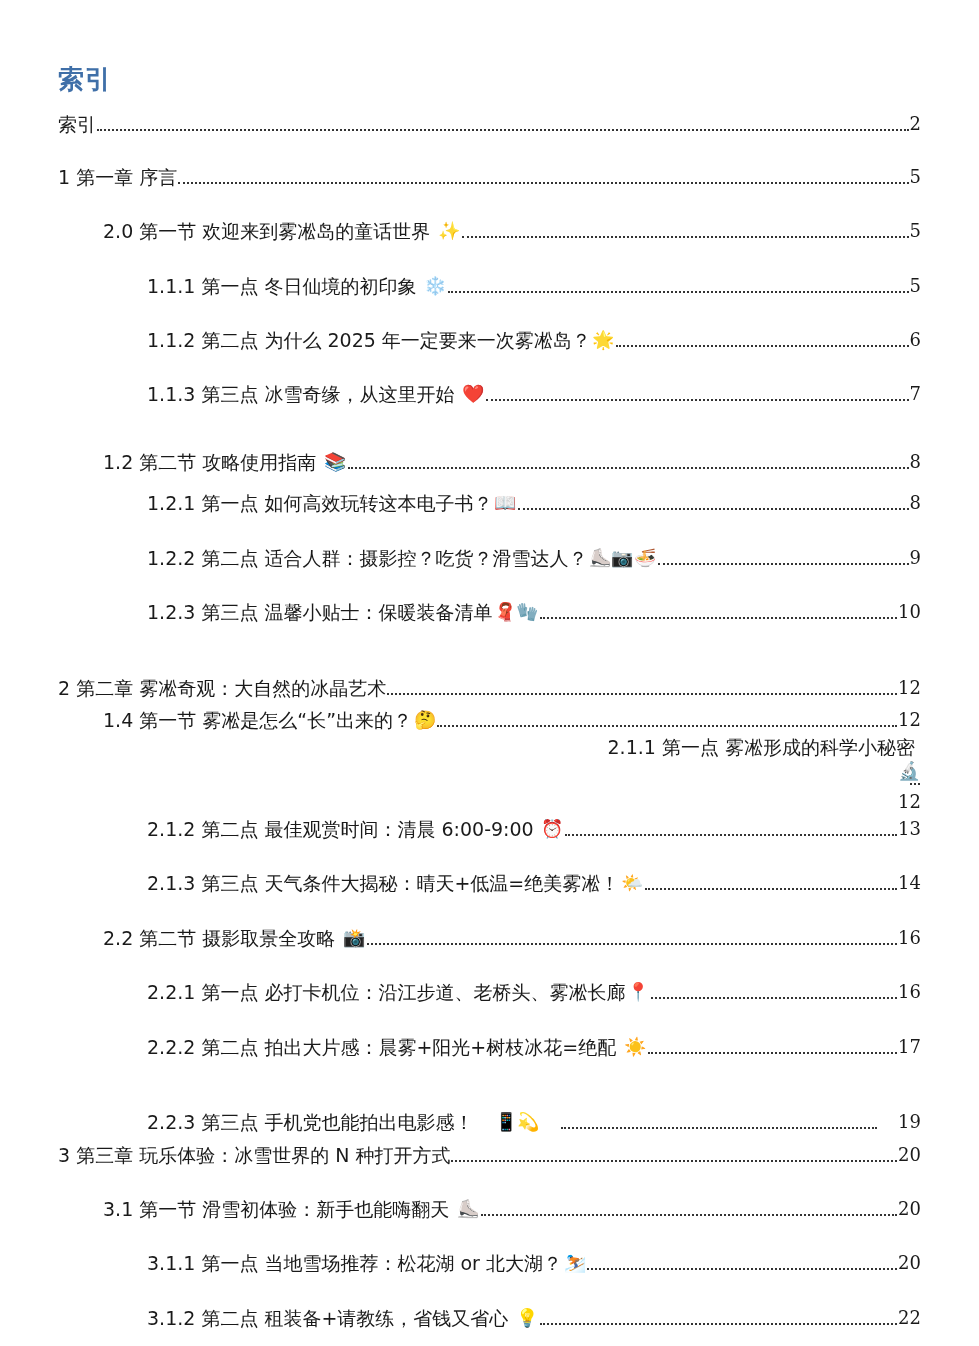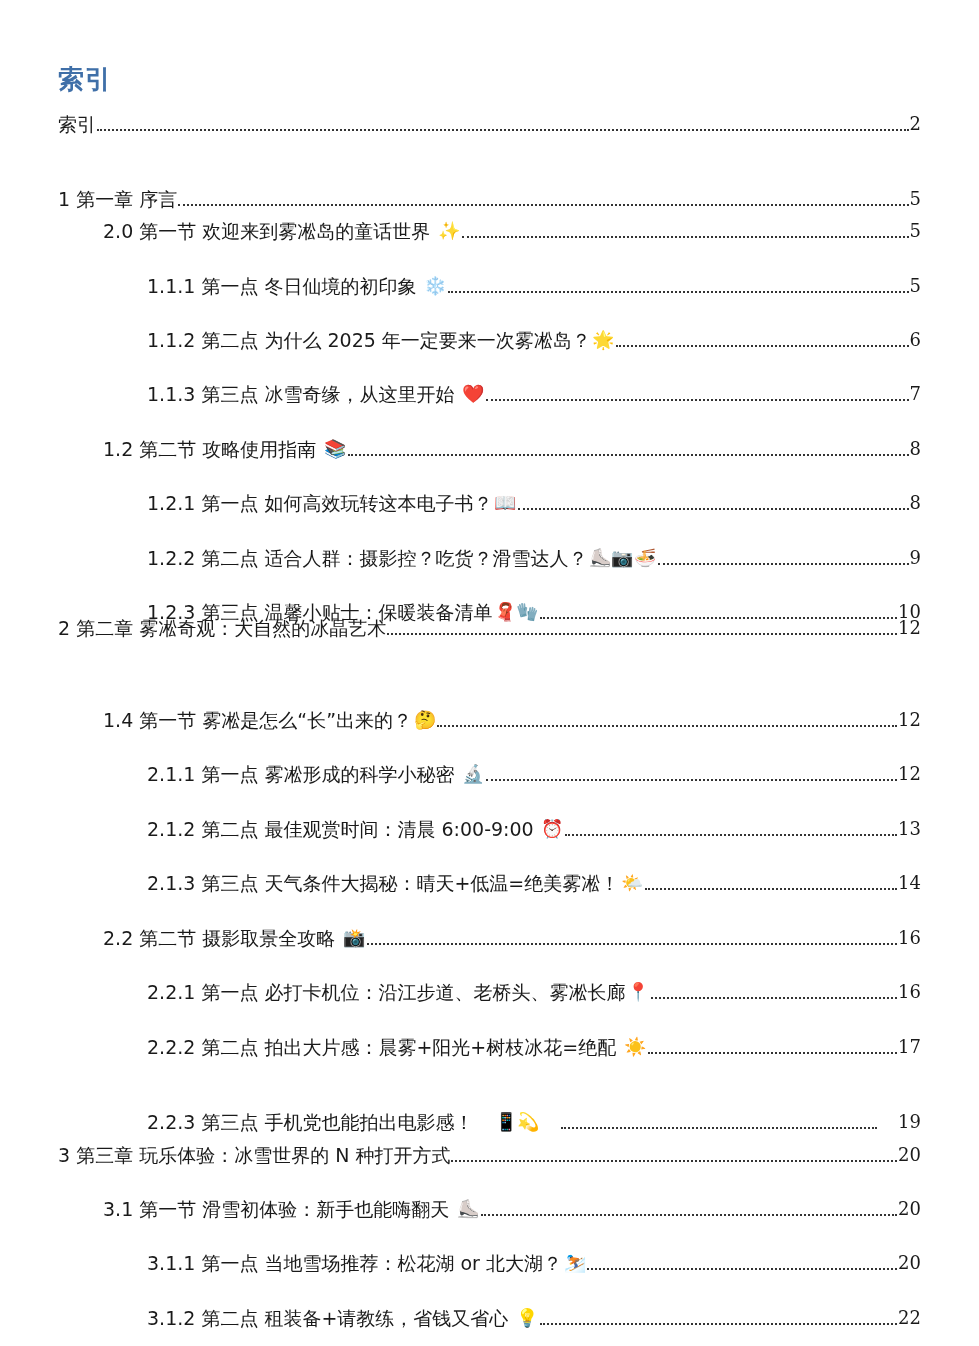--- a/index.html
+++ b/index.html
@@ -40,21 +40,21 @@
 <body>
 
 <div class="title">索引</div>
 
 <div class="toc" id="toc">
     <div class="row lvl0" style="top: 108px;">
       <span class="label">索引</span>
       <span class="leader"></span>
       <span class="page">2</span>
     </div>
-    <div class="row lvl0" style="top: 161px; margin-top: 22px;">
+    <div class="row lvl0" style="top: 161px;">
       <span class="label">1 第一章 序言</span>
       <span class="leader"></span>
       <span class="page">5</span>
     </div>
     <div class="row lvl1" style="top: 215px;">
       <span class="label">2.0 第一节 欢迎来到雾凇岛的童话世界 </span>
       <span class="emoji">✨</span>
       <span class="leader"></span>
       <span class="page">5</span>
     </div>
@@ -69,21 +69,21 @@
       <span class="emoji">🌟</span>
       <span class="leader"></span>
       <span class="page">6</span>
     </div>
     <div class="row lvl2" style="top: 378px;">
       <span class="label">1.1.3 第三点 冰雪奇缘，从这里开始 </span>
       <span class="emoji">❤️</span>
       <span class="leader"></span>
       <span class="page">7</span>
     </div>
-    <div class="row lvl1" style="top: 433px;">
+    <div class="row lvl1" style="top: 446px;">
       <span class="label">1.2 第二节 攻略使用指南 </span>
       <span class="emoji">📚</span>
       <span class="leader"></span>
       <span class="page">8</span>
     </div>
     <div class="row lvl2" style="top: 487px;">
       <span class="label">1.2.1 第一点 如何高效玩转这本电子书？</span>
       <span class="emoji">📖</span>
       <span class="leader"></span>
       <span class="page">8</span>
@@ -93,32 +93,32 @@
       <span class="emoji">⛸️📷🍜</span>
       <span class="leader"></span>
       <span class="page">9</span>
     </div>
     <div class="row lvl2" style="top: 596px; justify-content: space-between;">
       <span class="label">1.2.3 第三点 温馨小贴士：保暖装备清单</span>
       <span class="emoji">🧣🧤</span>
       <span class="leader"></span>
       <span class="page">10</span>
     </div>
-    <div class="row lvl0" style="top: 612px;">
+    <div class="row lvl0" style="top: 672px;">
       <span class="label">2 第二章 雾凇奇观：大自然的冰晶艺术</span>
       <span class="leader"></span>
       <span class="page">12</span>
     </div>
     <div class="row lvl1" style="top: 704px;">
       <span class="label">1.4 第一节 雾凇是怎么“长”出来的？</span>
       <span class="emoji">🤔</span>
       <span class="leader"></span>
       <span class="page">12</span>
     </div>
-    <div class="row lvl2" style="top: 758px;">
+    <div class="row lvl2" style="top: 735px; flex-direction: column;">
       <span class="label">2.1.1 第一点 雾凇形成的科学小秘密 </span>
       <span class="emoji">🔬</span>
       <span class="leader"></span>
       <span class="page">12</span>
     </div>
     <div class="row lvl2" style="top: 813px;">
       <span class="label">2.1.2 第二点 最佳观赏时间：清晨 6:00-9:00 </span>
       <span class="emoji">⏰</span>
       <span class="leader"></span>
       <span class="page">13</span>

